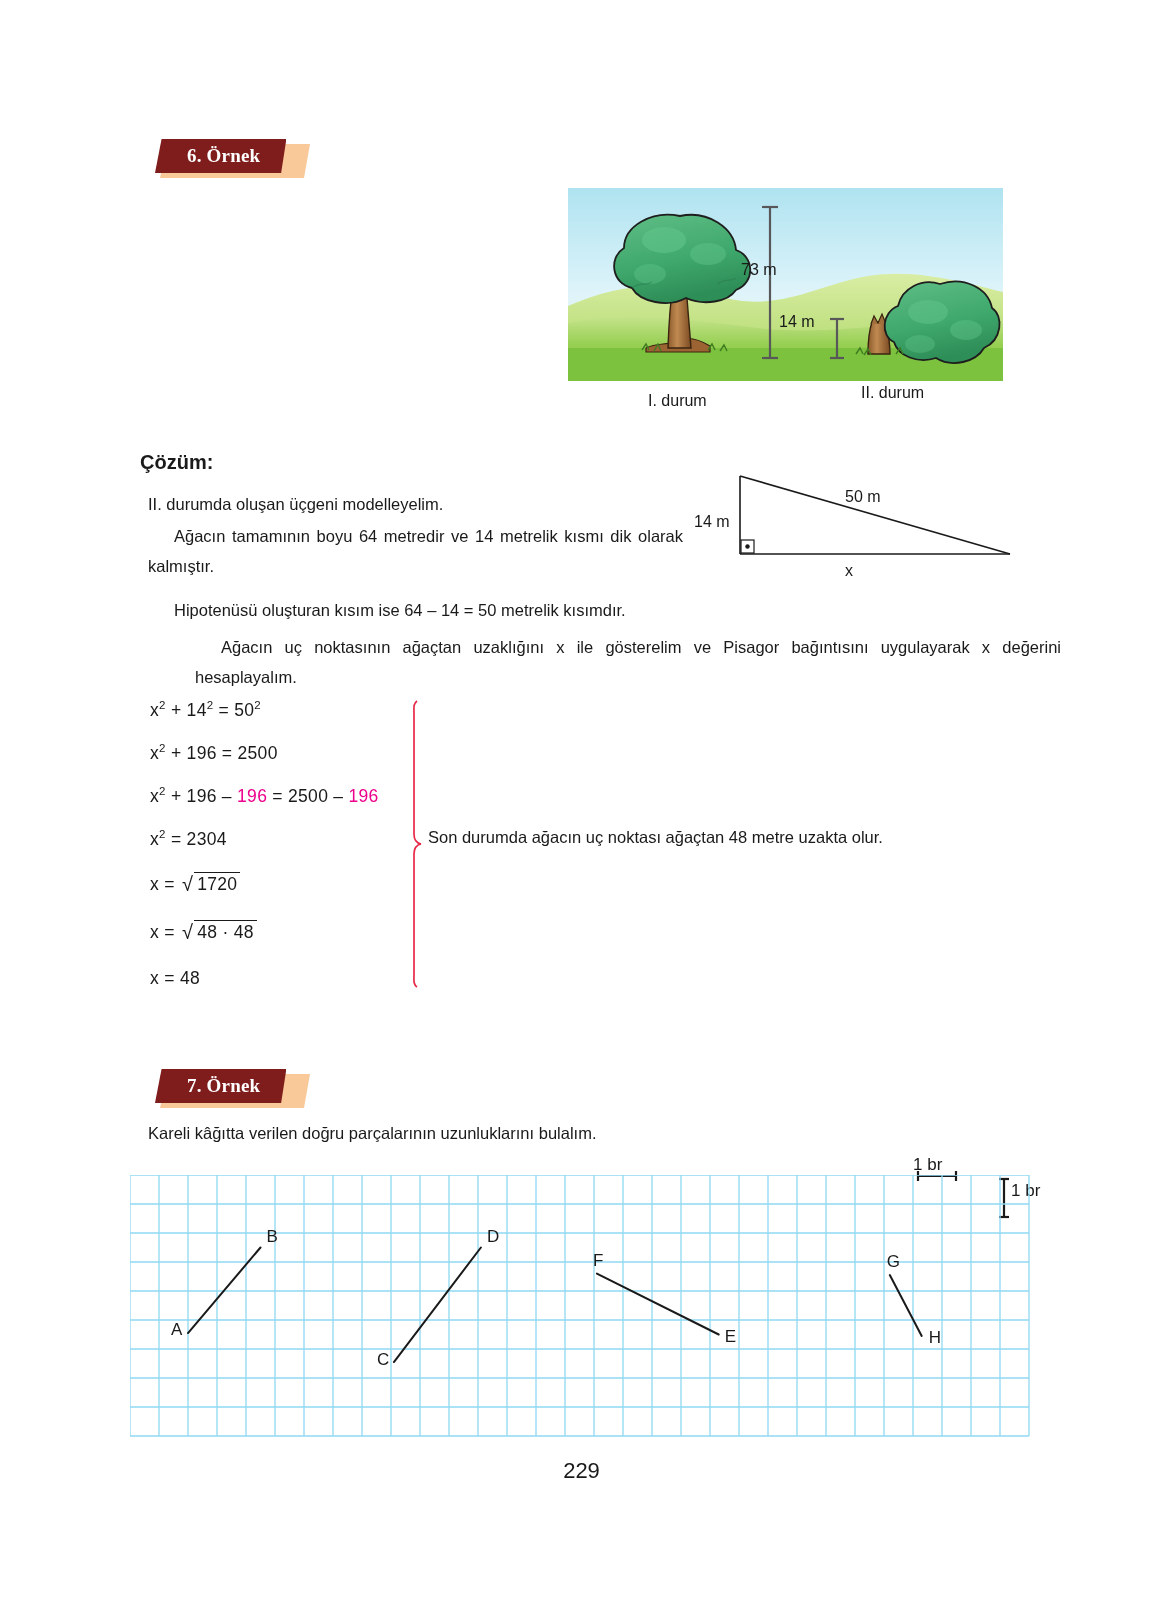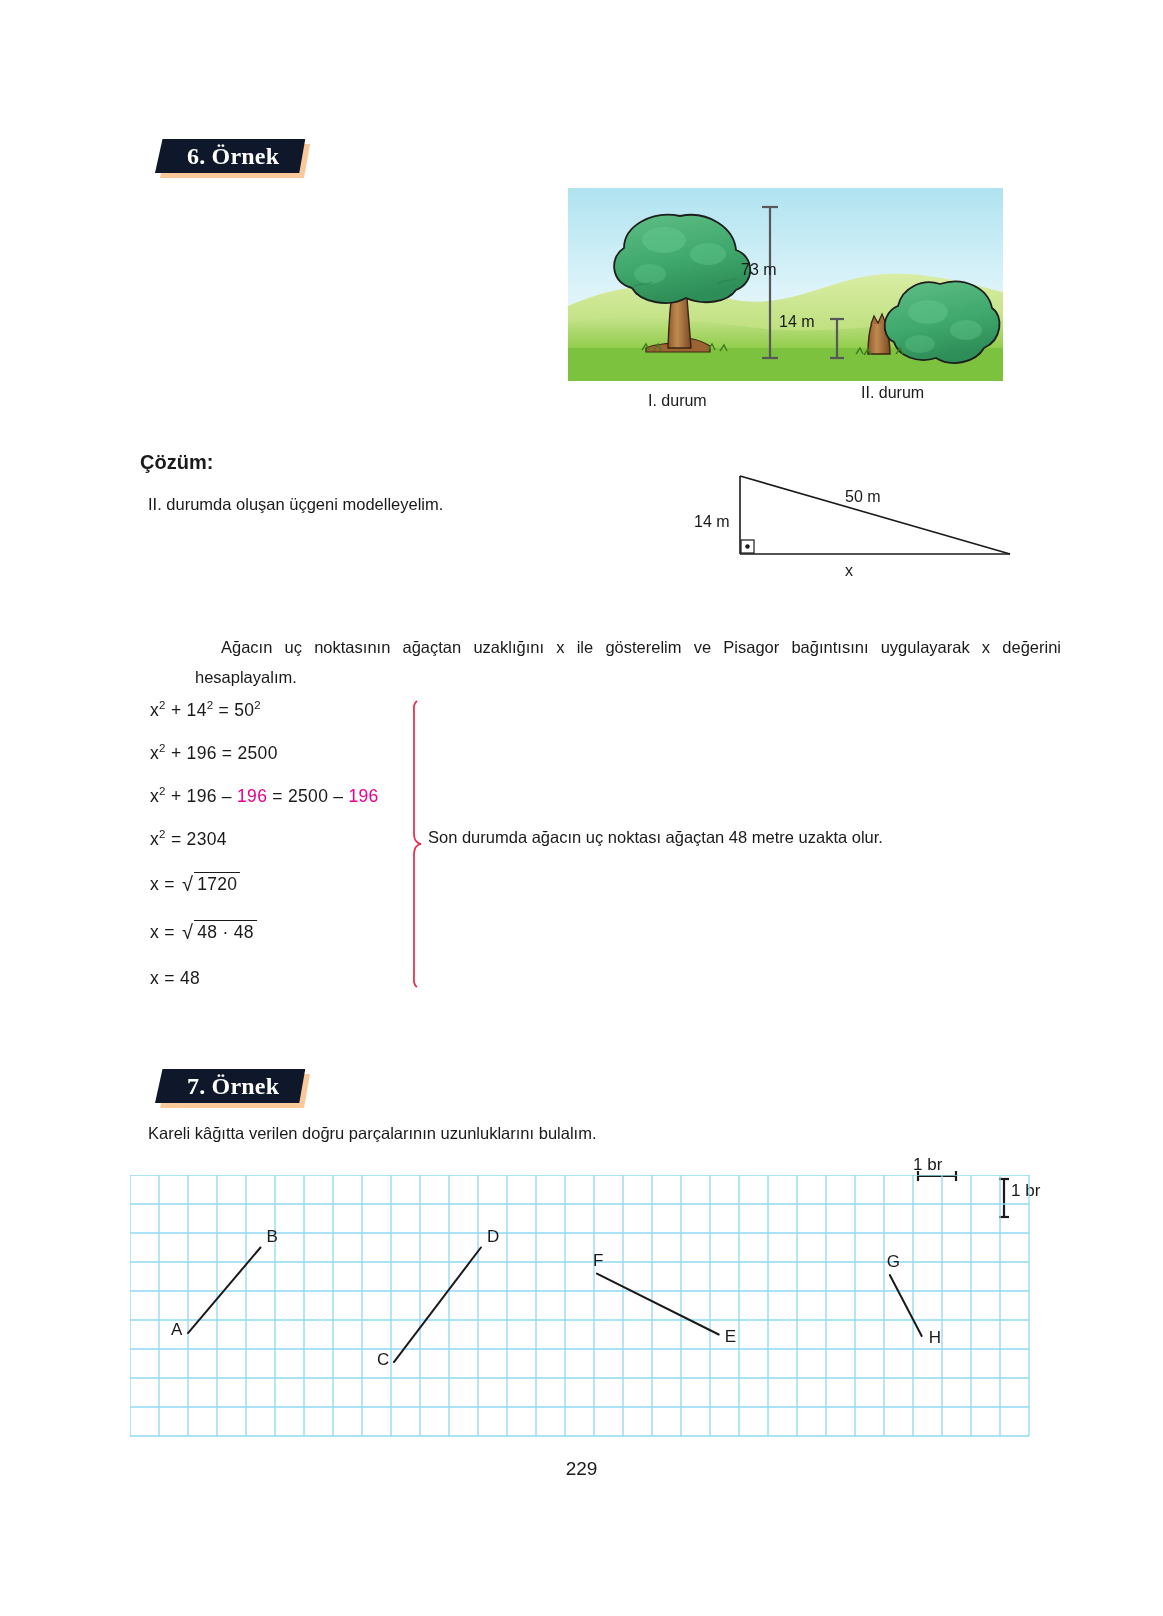--- a/index.html
+++ b/index.html
@@ -14,23 +14,23 @@
   .page{position:absolute; inset:0;}
 
   
   .ornek-tag{
     position:absolute;
     height:34px;
     display:flex; align-items:center; justify-content:center;
     color:#ffffff;
     font-family:"Liberation Serif", serif;
     font-weight:bold;
-    font-size:24px;
+    font-size:19px;
     letter-spacing:.2px;
-    background:#0f172a;
+    background:#7f1d1d;
     padding:0 26px 0 32px;
     -webkit-clip-path: polygon(5% 0, 100% 0, 96% 100%, 0% 100%);
     clip-path: polygon(5% 0, 100% 0, 96% 100%, 0% 100%);
   }
   .ornek-shadow{
     position:absolute;
     height:34px;
     background:#F9C999;
     -webkit-clip-path: polygon(5% 0, 100% 0, 96% 100%, 0% 100%);
     clip-path: polygon(5% 0, 100% 0, 96% 100%, 0% 100%);
@@ -101,21 +101,21 @@
   .grid-wrap{position:absolute; left:130px; top:1175px; width:906px; height:275px;}
   .grid-wrap svg{display:block;}
   .unit-label{position:absolute; font-size:17px; color:#1a1a1a;}
 
   
   .page-num{
     position:absolute;
     left:0; right:0;
     top:1458px;
     text-align:center;
-    font-size:19px;
+    font-size:22px;
     color:#1a1a1a;
   }
 </style>
 </head>
 <body>
 
 <div class="page">
 
   <div class="ornek-shadow" style="left:160px; top:144px; width:150px;"></div>
   <div class="ornek-tag" style="left:155px; top:139px;">
@@ -218,21 +218,23 @@
 
   <div class="fig-caption" style="left:779px; top:313px;">14 m</div>
 
   <div class="fig-caption" style="left:648px; top:392px;">I. durum</div>
   <div class="fig-caption" style="left:861px; top:384px;">II. durum</div>
 
   <div class="body-text bold" style="left:140px; top:447px; font-size:20px;">Çözüm:</div>
 
   <div class="body-text indent" style="left:148px; top:489px; width:520px; text-indent:0;">II. durumda oluşan üçgeni modelleyelim.</div>
 
-
+  <div class="body-text indent justified" style="left:148px; top:521px; width:535px;">Ağacın tamamının boyu 64 metredir ve 14 metrelik kısmı dik olarak kalmıştır.</div>
+
+  <div class="body-text indent" style="left:148px; top:595px; width:700px;">Hipotenüsü oluşturan kısım ise 64 – 14 = 50 metrelik kısımdır.</div>
 
   <div class="body-text indent justified" style="left:148px; top:632px; width:866px;margin-left:47px;">Ağacın uç noktasının ağaçtan uzaklığını x ile gösterelim ve Pisagor bağıntısını uygulayarak x değerini hesaplayalım.</div>
 
   <div class="tri-fig">
     <svg width="320" height="120" viewBox="0 0 320 120" xmlns="http://www.w3.org/2000/svg">
 
       <line x1="40" y1="8" x2="40" y2="86" stroke="#1a1a1a" stroke-width="1.6"></line>
 
       <line x1="40" y1="86" x2="310" y2="86" stroke="#1a1a1a" stroke-width="1.6"></line>
 

